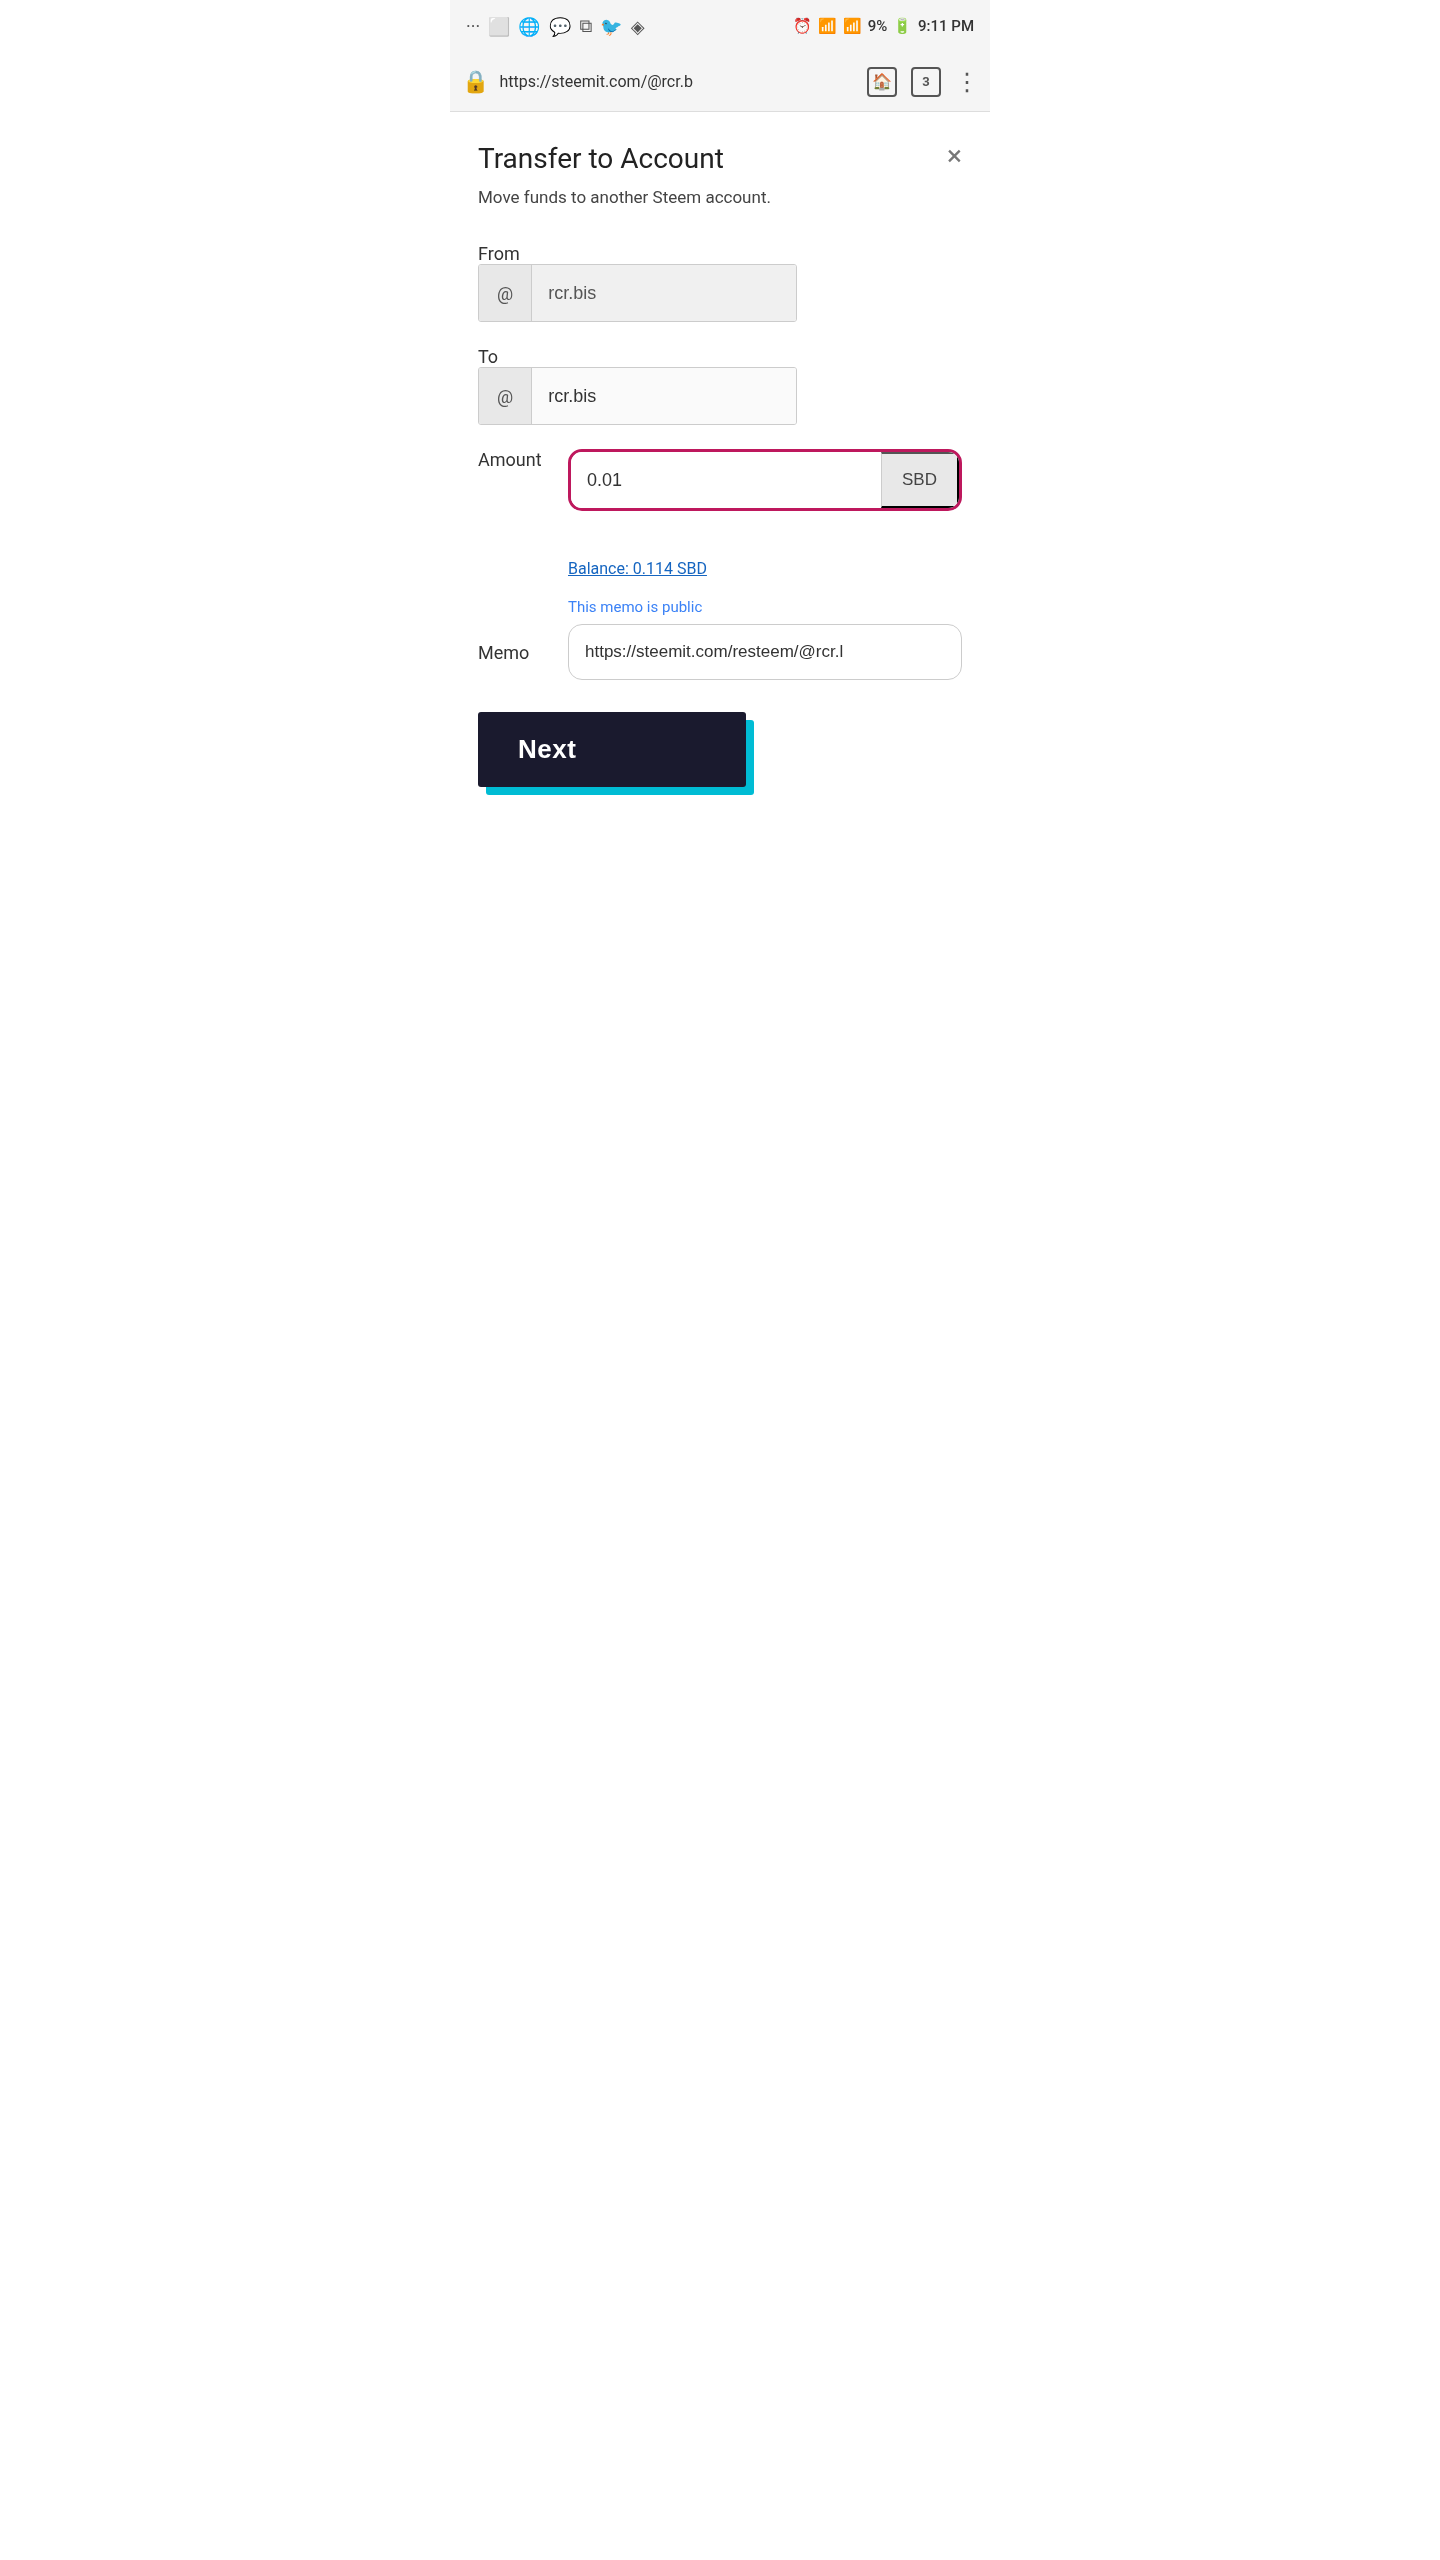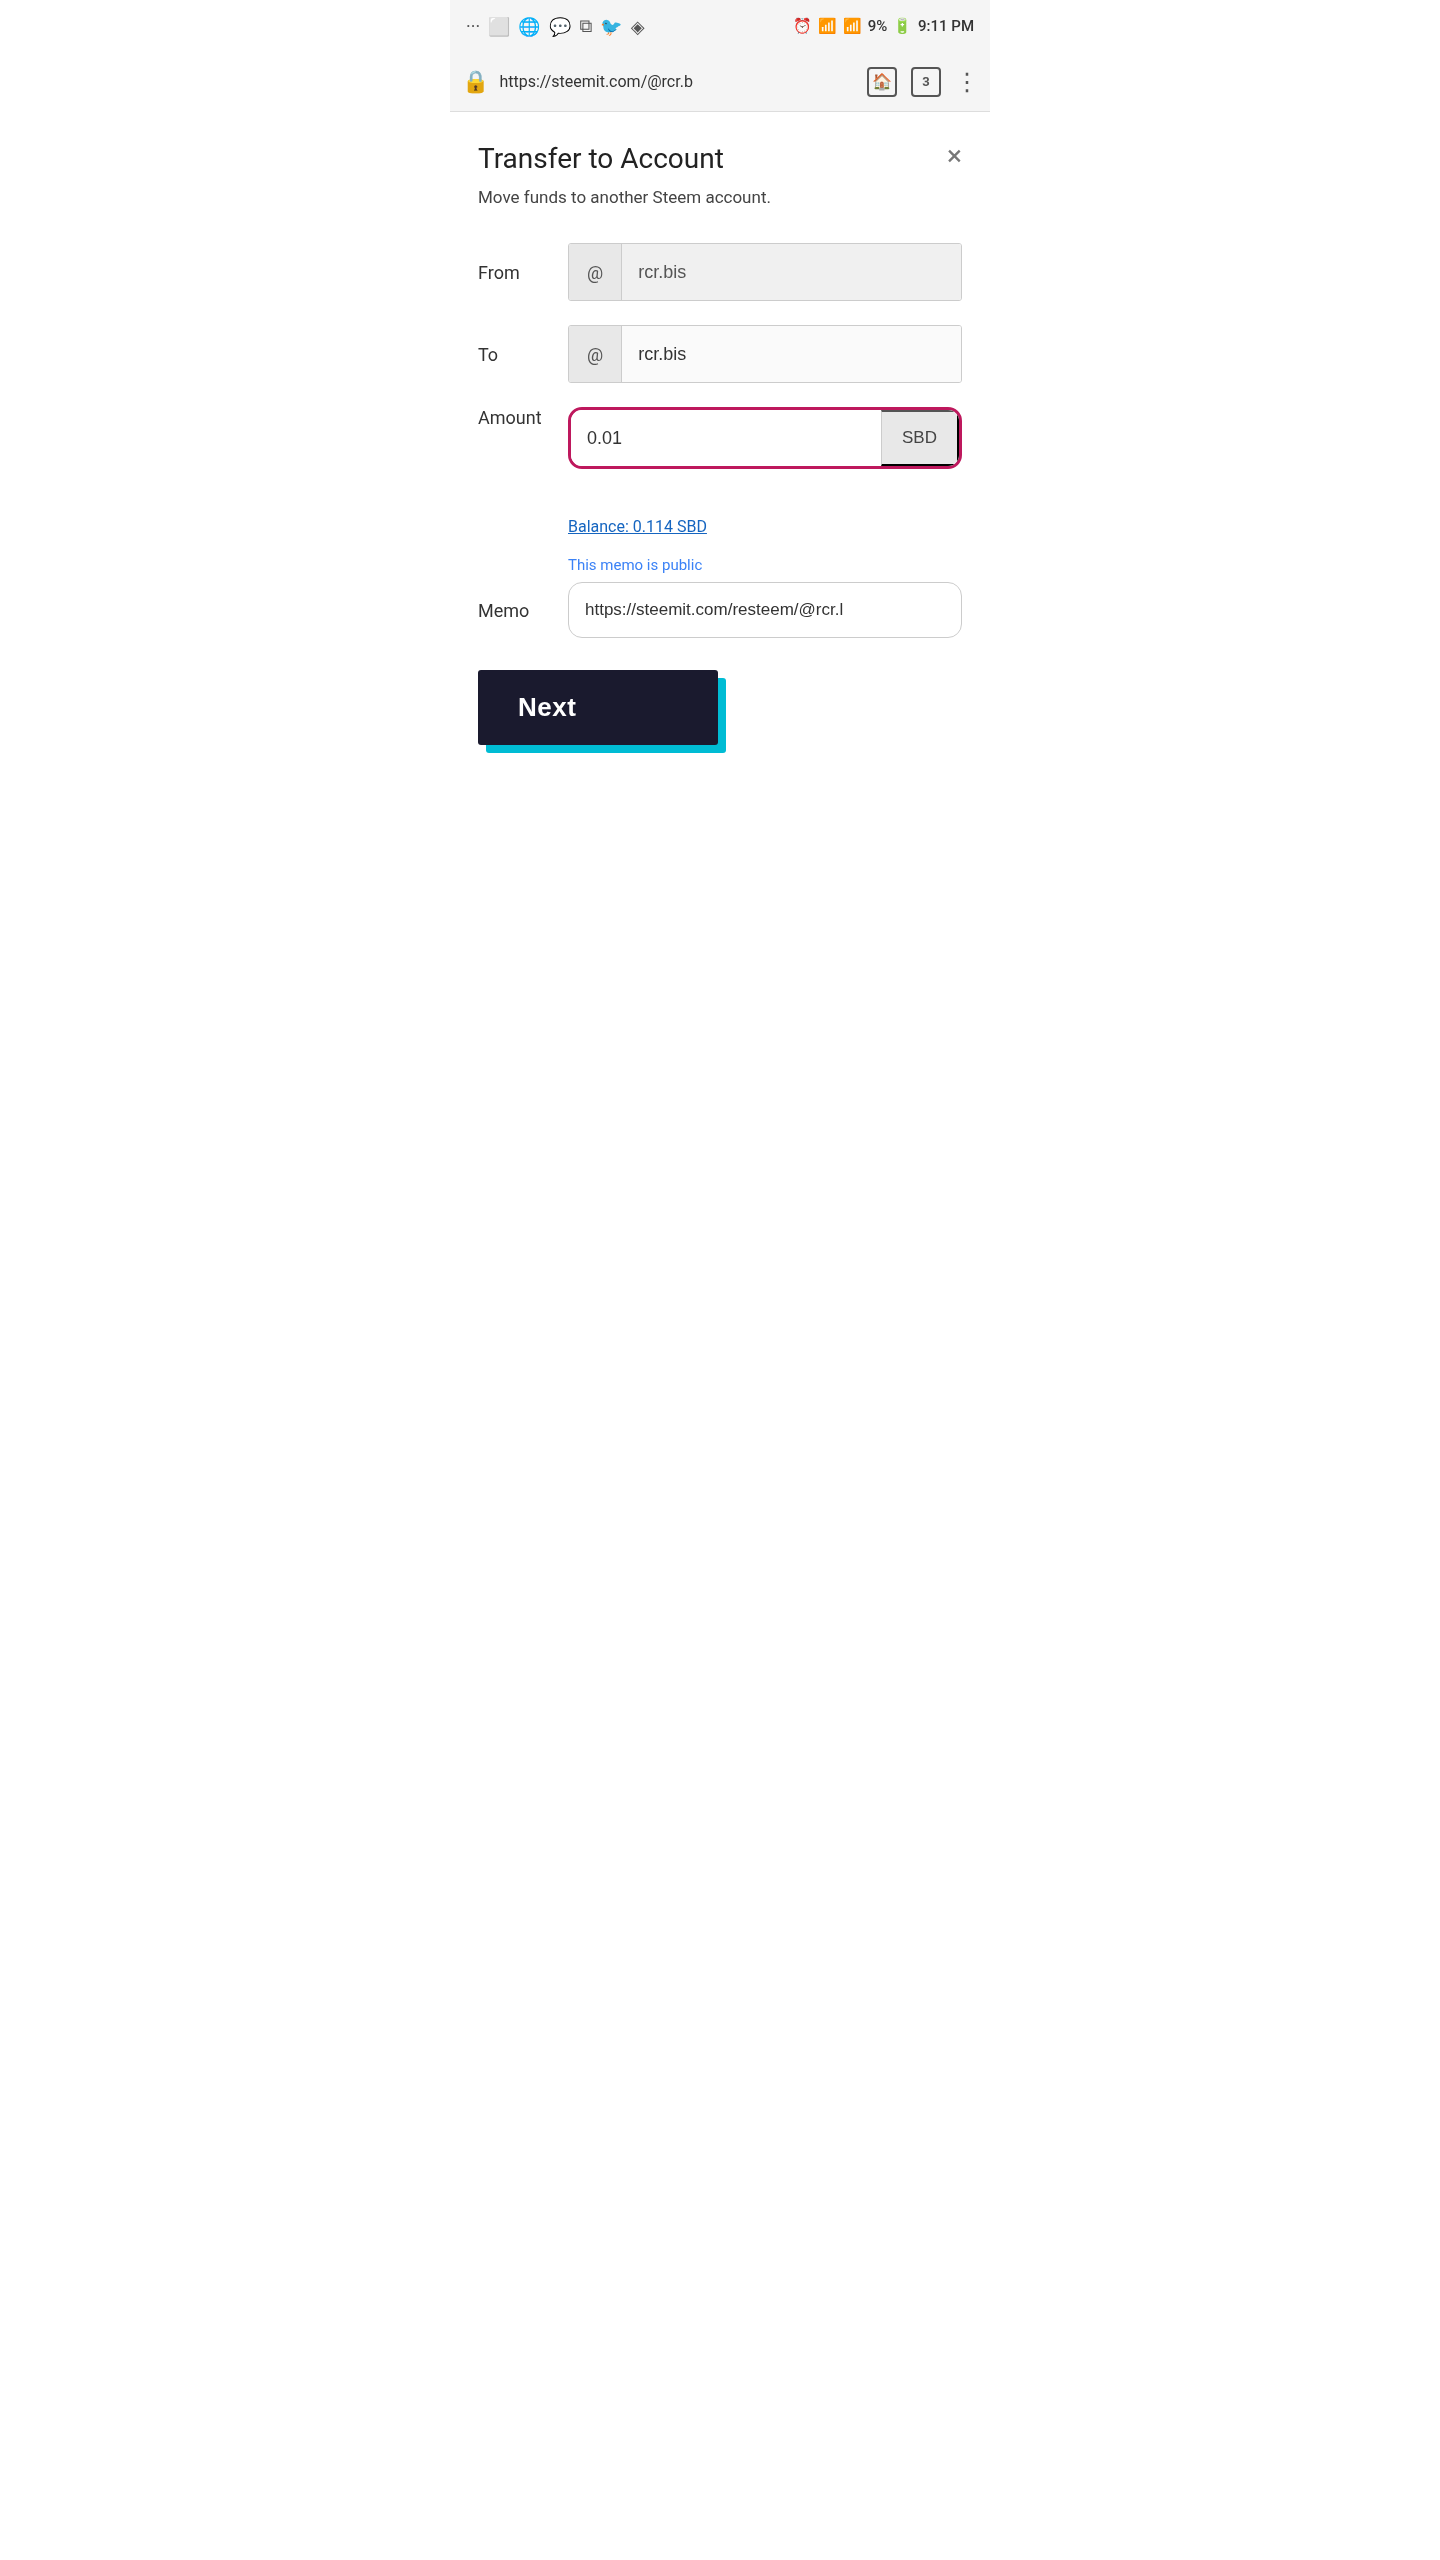--- a/index.html
+++ b/index.html
@@ -140,22 +140,23 @@
 
     .dialog-subtitle {
       font-size: 17px;
       color: #444;
       margin-bottom: 36px;
     }
 
     
     .form-row {
       display: flex;
-      align-items: center;
+      align-items: flex-start;
       margin-bottom: 24px;
+      flex-direction: column;
     }
 
     .form-label {
       font-size: 18px;
       color: #333;
       width: 90px;
       flex-shrink: 0;
     }
 
     .input-group {
@@ -263,21 +264,21 @@
       color: #333;
       border: 1px solid #ccc;
       border-radius: 14px;
       outline: none;
       min-height: 56px;
     }
 
     
     .next-btn-container {
       position: relative;
-      width: 240px;
+      width: 268px;
       margin-top: 10px;
     }
 
     .next-btn-shadow {
       position: absolute;
       bottom: -8px;
       left: 8px;
       width: 100%;
       height: 100%;
       background: #00BCD4;

